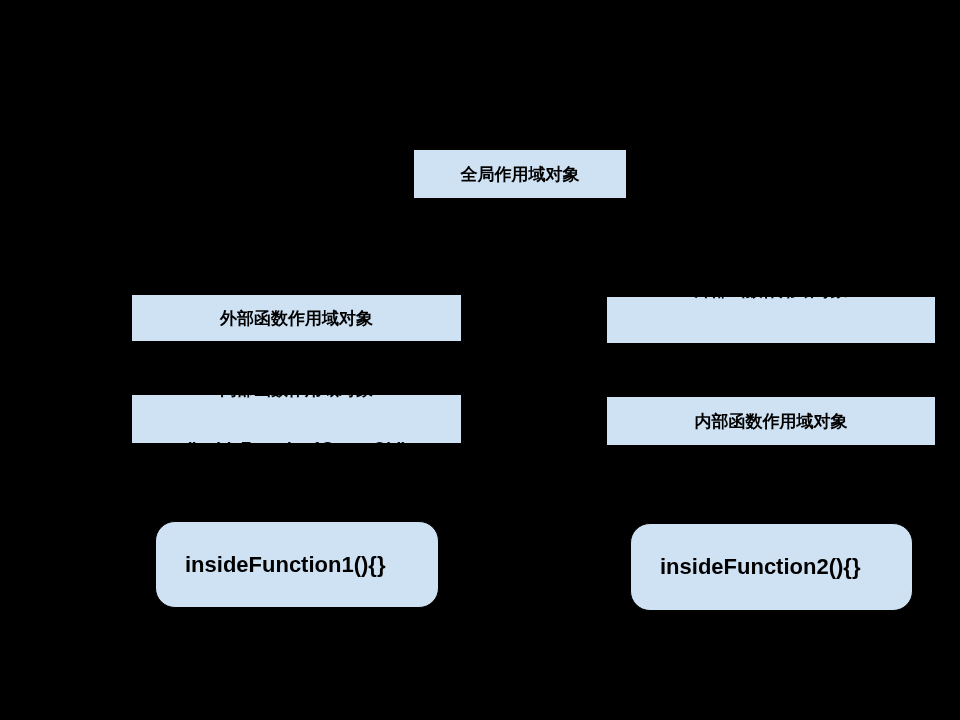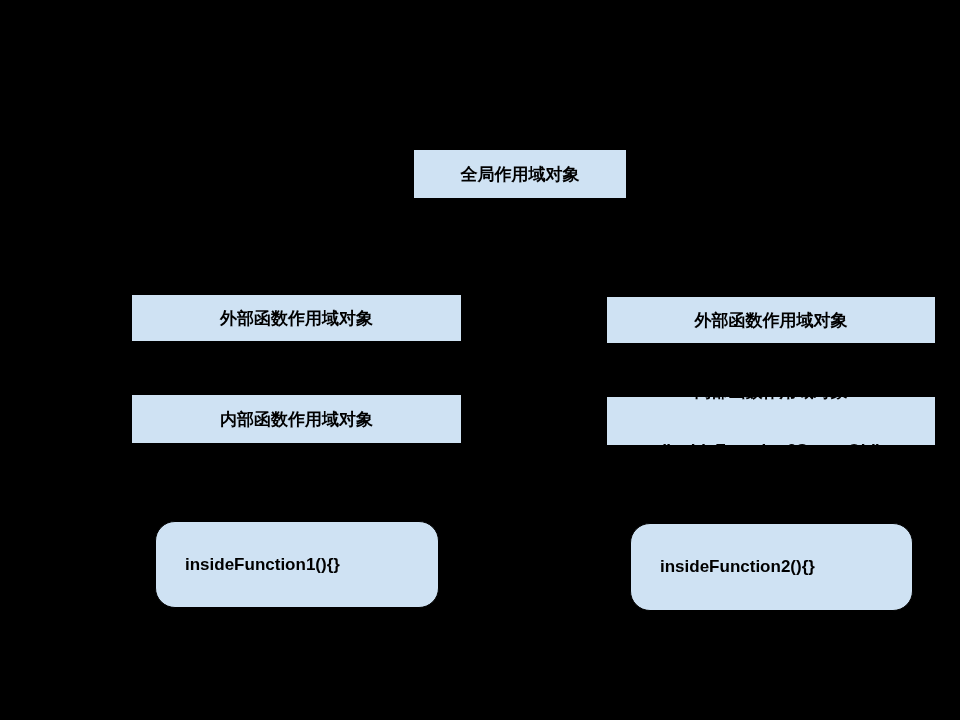--- a/index.html
+++ b/index.html
@@ -33,21 +33,21 @@
   .node.rect {
     align-items: center;
     text-align: center;
     font-size: 17px;
     line-height: 23px;
   }
   .node.rounded {
     border-radius: 20px;
     align-items: flex-start;
     padding-left: 11px;
-    font-size: 17px;
+    font-size: 22px;
     line-height: 22px;
   }
   .node .line { white-space: nowrap; }
 
   
   #node-global   { left: 345px; top:  81px; width: 214px; height: 50px; }
   #node-outer1   { left:  63px; top: 226px; width: 331px; height: 48px; }
   #node-outer2   { left: 538px; top: 228px; width: 330px; height: 48px; }
   #node-inner1   { left:  63px; top: 326px; width: 331px; height: 50px; }
   #node-inner2   { left: 538px; top: 328px; width: 330px; height: 50px; }
@@ -62,29 +62,30 @@
   <div class="node rect" id="node-global">
     <div class="line">全局作用域对象</div>
   </div>
 
   <div class="node rect" id="node-outer1">
     <div class="line">外部函数作用域对象</div>
   </div>
 
   <div class="node rect" id="node-outer2">
     <div class="line">外部函数作用域对象</div>
+    <div class="line">(outerFunction2ScopeObj)</div>
   </div>
 
   <div class="node rect" id="node-inner1">
     <div class="line">内部函数作用域对象</div>
+    <div class="line">(insideFunction1ScopeObj)</div>
   </div>
 
   <div class="node rect" id="node-inner2">
     <div class="line">内部函数作用域对象</div>
-    <div class="line">(insideFunction2ScopeObj)</div>
   </div>
 
   <div class="node rounded" id="node-func1">
     <div class="line">insideFunction1(){}</div>
   </div>
 
   <div class="node rounded" id="node-func2">
     <div class="line">insideFunction2(){}</div>
   </div>
 

